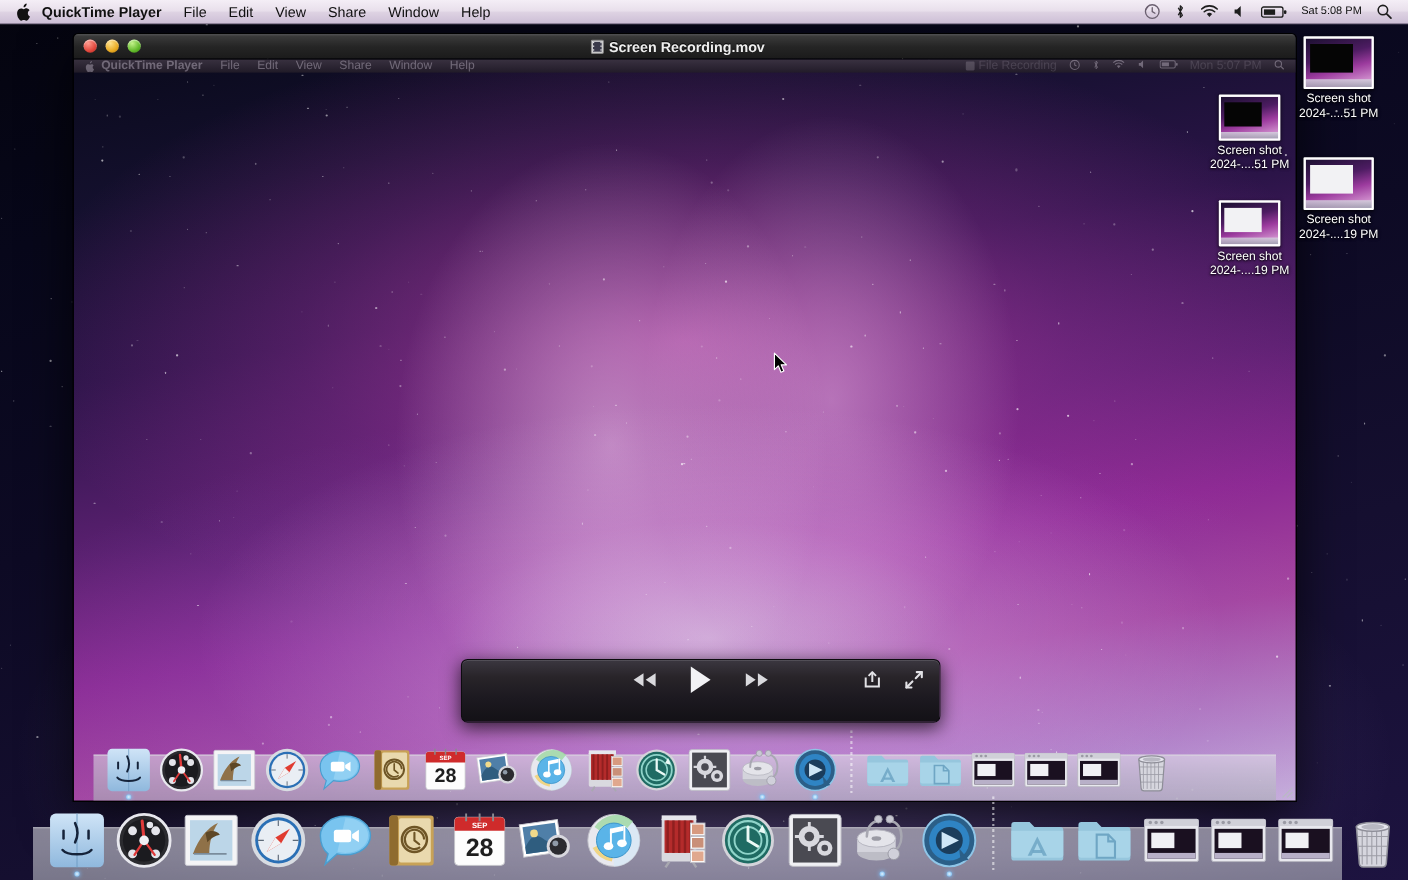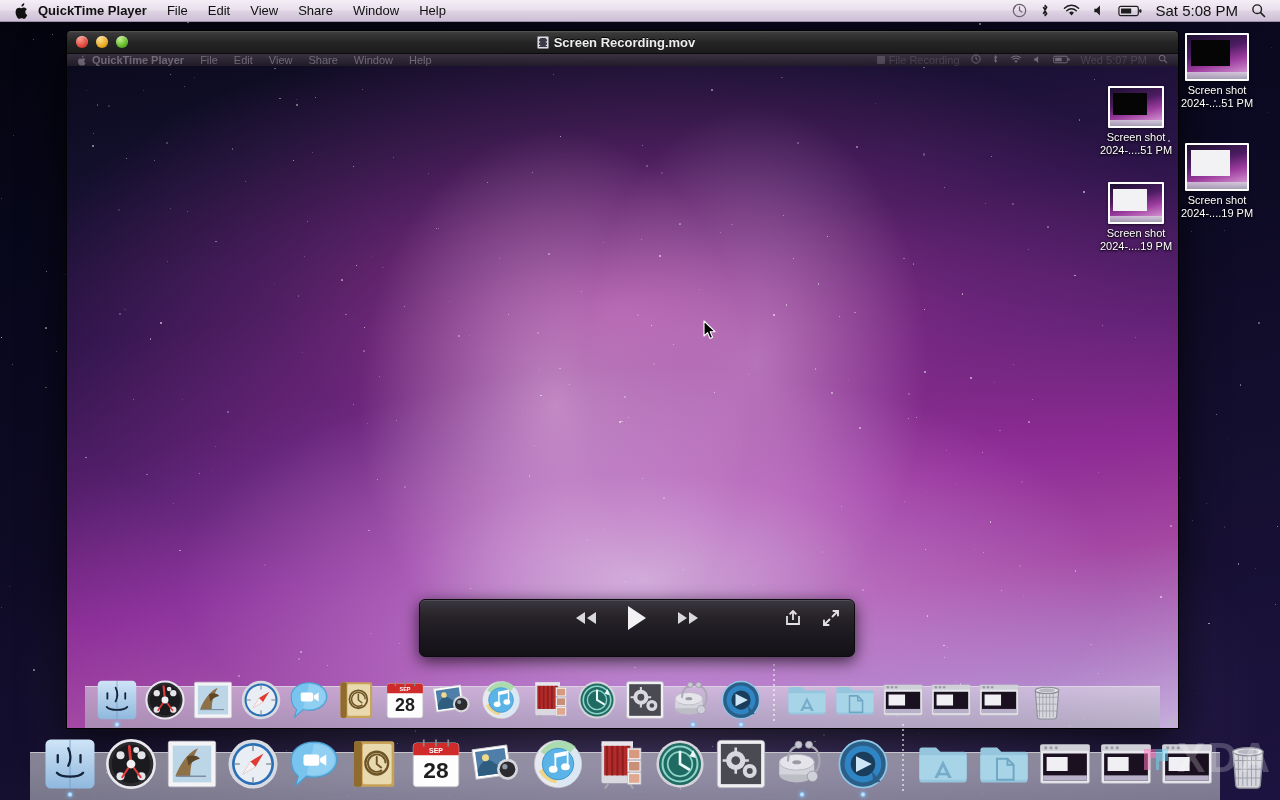--- a/index.html
+++ b/index.html
@@ -37,21 +37,21 @@
     border-bottom:1px solid #9d90a8;
     display:flex; align-items:center; padding:0 8px;
     font-size:13px; color:#101010;
   }
   .mb-apple { width:26px; display:flex; justify-content:center; align-items:center; }
   .mb-apple svg { width:14px; height:16px; }
   .mb-item { padding:0 10px; height:18px; line-height:18px; white-space:nowrap; }
   .mb-item.app { font-weight:bold; padding-left:4px; }
   .mb-right { margin-left:auto; display:flex; align-items:center; gap:13px; padding-right:6px; }
   .mb-right .ic { display:flex; align-items:center; justify-content:center; }
-  .mb-clock { font-size:15px; white-space:nowrap; }
+  .mb-clock { font-size:10px; white-space:nowrap; }
 
   
   .qt-window {
     position:absolute; left:67px; top:31px; width:1111px; height:697px; z-index:20;
     box-shadow:0 14px 46px rgba(0,0,0,.75), 0 0 0 1px #000;
     overflow:hidden; border-radius:4px 4px 0 0;
   }
   .qt-titlebar {
     position:absolute; left:0; top:0; width:100%; height:23px; z-index:10;
     background:linear-gradient(to bottom,#5a5a5a 0%,#3a3a3a 8%,#252525 52%,#1b1b1b 100%);
@@ -787,21 +787,21 @@
                 <path d="M1 5h2.4L7 1.6v10.8L3.4 9H1z" fill="#cdc3d4"></path>
               </svg>
           </span>
           <span>
             <svg width="17" height="9" viewBox="0 0 26 13">
                 <rect x="1" y="1.5" width="21" height="10" rx="2" fill="none" stroke="#cdc3d4" stroke-width="1.5"></rect>
                 <rect x="3.3" y="3.8" width="10" height="5.4" fill="#cdc3d4"></rect>
                 <rect x="23" y="4.6" width="2.4" height="3.8" rx="1" fill="#cdc3d4"></rect>
               </svg>
           </span>
-          <span style="font-size:11px">Wed 5:07 PM</span>
+          <span style="font-size:11px">Mon 5:07 PM</span>
           <span>
             <svg width="10" height="10" viewBox="0 0 16 16">
                 <circle cx="6.6" cy="6.6" r="4.6" fill="none" stroke="#cdc3d4" stroke-width="1.6"></circle>
                 <path d="M10.2 10.2 14.4 14.4" stroke="#cdc3d4" stroke-width="1.8"></path>
               </svg>
           </span>
         </span>
       </div>
 
       <div class="dicon" style="left:1014px; top:32px;">
@@ -1327,26 +1327,18 @@
       <g stroke="#8e8e98" stroke-width="1.1" opacity=".8">
       <path d="M21 20v37M26 20v37M31 20v37M36 20v37M41 20v37"></path>
       <path d="M16 28h32M16.6 38h30.6M17.3 48h29"></path>
               </g>
       <ellipse cx="32" cy="18" rx="17" ry="4.6" fill="#e6e6ee" stroke="#8e8e98" stroke-width="1.6"></ellipse>
       <ellipse cx="32" cy="18" rx="12" ry="3" fill="#b8b8c2"></ellipse>
             </svg></span></div>
       </div>
   </div>
 
-  <div class="xda">
-    <span class="mk">
-      <svg viewBox="0 0 30 30" width="30" height="30">
-          <path d="M3 3h12v9H9v12H3z" fill="rgba(255,120,190,.55)"></path>
-          <path d="M15 3h12v12h-9v9h-3z" fill="rgba(110,215,245,.5)"></path>
-        </svg>
-    </span><span>XDA</span>
-  </div>
 
   <svg class="cursor" id="cursor" viewBox="0 0 13 20" style="left: 703px; top: 320px;">
     <path d="M1 1 L1 16 L4.6 12.6 L7 18.4 L9.6 17.3 L7.2 11.7 L12 11.7 Z" fill="#000" stroke="#fff" stroke-width="1.1" stroke-linejoin="round"></path>
   </svg>
 
 </div>
 
 </body></html>

